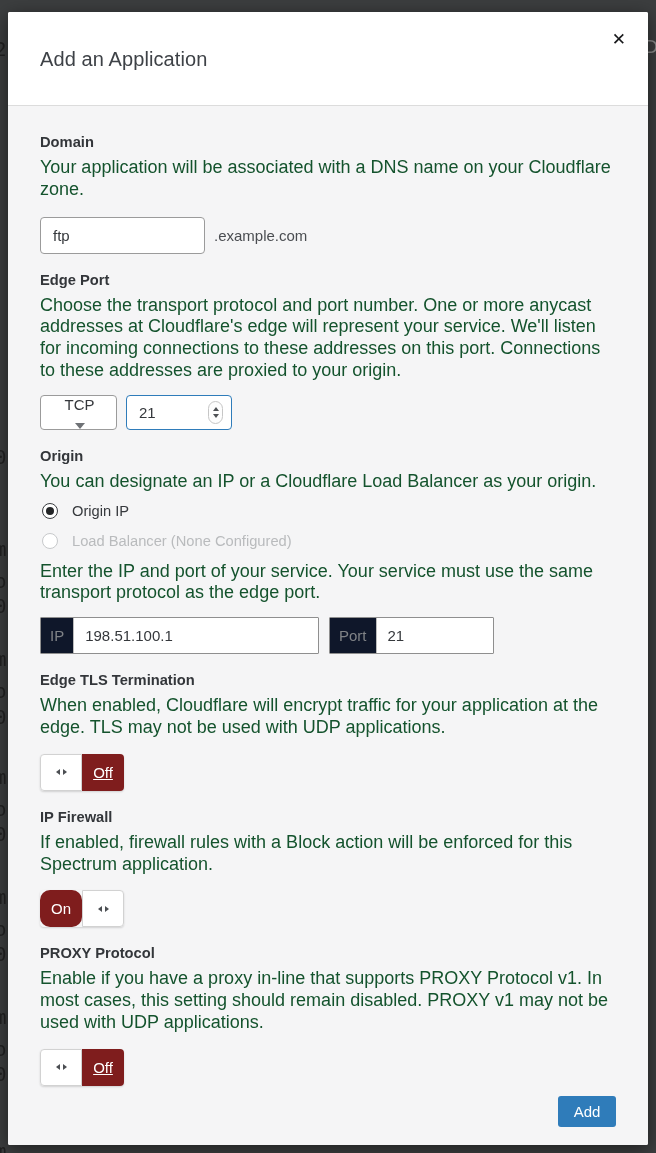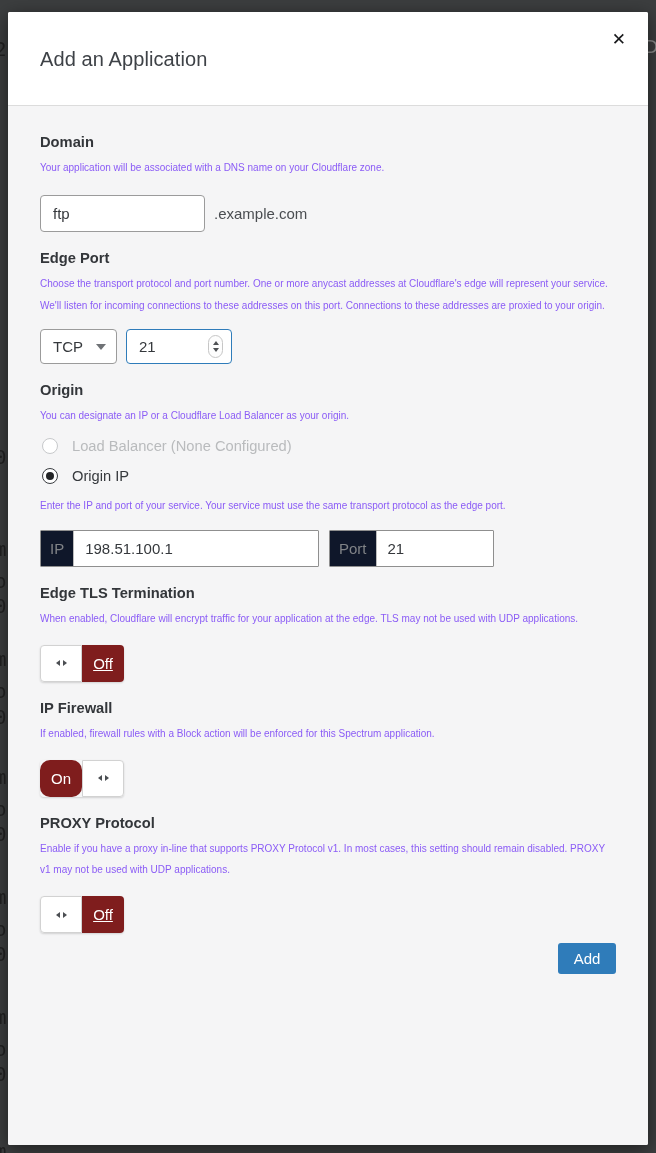--- a/index.html
+++ b/index.html
@@ -41,39 +41,39 @@
   .modal-body {
     height:1076px; background:#f5f5f6;
     border-top:1px solid #dcdcdc;
     padding:28px 32px 0;
   }
 
   .section { margin-top:18px; }
   .section:first-child { margin-top:0; }
   .section-label { font-size:14.7px; font-weight:700; color:#33363a; }
   .section-desc {
-    font-size:10px; color:#8b5cf6; line-height:21.8px;
+    font-size:18px; color:#14532d; line-height:21.8px;
     margin-top:7px; max-width:580px;
   }
 
   
   .text-input {
     background:#fff; border:1px solid #9b9b9b; border-radius:4px;
     height:37px; font-size:15px; color:#35383c; padding:0 12px;
     outline:none; font-family:"Liberation Sans", sans-serif;
   }
   .domain-row { margin-top:16px; display:flex; align-items:center; }
   .domain-input { width:165px; }
   .domain-suffix { margin-left:9px; font-size:15px; color:#4a4d51; }
 
   .controls-row { margin-top:13px; display:flex; align-items:center; gap:9px; }
   .select-box {
     width:77px; height:35px; border:1px solid #9b9b9b; border-radius:4px;
     background:#fff; display:flex; align-items:center; justify-content:space-between;
-    padding:0 10px 0 12px; font-size:15px; color:#35383c; cursor:pointer;
+    padding:0 10px 0 12px; font-size:15px; color:#35383c; cursor:pointer;flex-direction:column;
   }
   .caret-down {
     width:0; height:0;
     border-left:5px solid transparent; border-right:5px solid transparent;
     border-top:6px solid #6f7276;
   }
   .number-input {
     width:106px; height:35px; border:1.5px solid #2f7cba; border-radius:4px;
     background:#fff; display:flex; align-items:center; justify-content:space-between;
     padding:0 8px 0 12px; font-size:15px; color:#35383c;
@@ -198,29 +198,29 @@
             <span class="tri-dn"></span>
           </span>
         </div>
       </div>
     </div>
 
     <div class="section">
       <div class="section-label">Origin</div>
       <div class="section-desc">You can designate an IP or a Cloudflare Load Balancer as your origin.</div>
 
+      <div class="radio-row">
+        <span class="radio-outer">
+          <span class="radio-dot"></span>
+        </span>
+        <span class="radio-label">Origin IP</span>
+      </div>
       <div class="radio-row disabled">
         <span class="radio-outer"></span>
         <span class="radio-label">Load Balancer (None Configured)</span>
-      </div>
-      <div class="radio-row">
-        <span class="radio-outer">
-          <span class="radio-dot"></span>
-        </span>
-        <span class="radio-label">Origin IP</span>
       </div>
 
       <div class="section-desc ip-desc">Enter the IP and port of your service. Your service must use the same transport protocol as the edge port.</div>
 
       <div class="ip-row">
         <div class="prefix-group ip-group">
           <span class="prefix-cell">IP</span>
           <span class="group-value">198.51.100.1</span>
         </div>
         <div class="prefix-group port-group">

